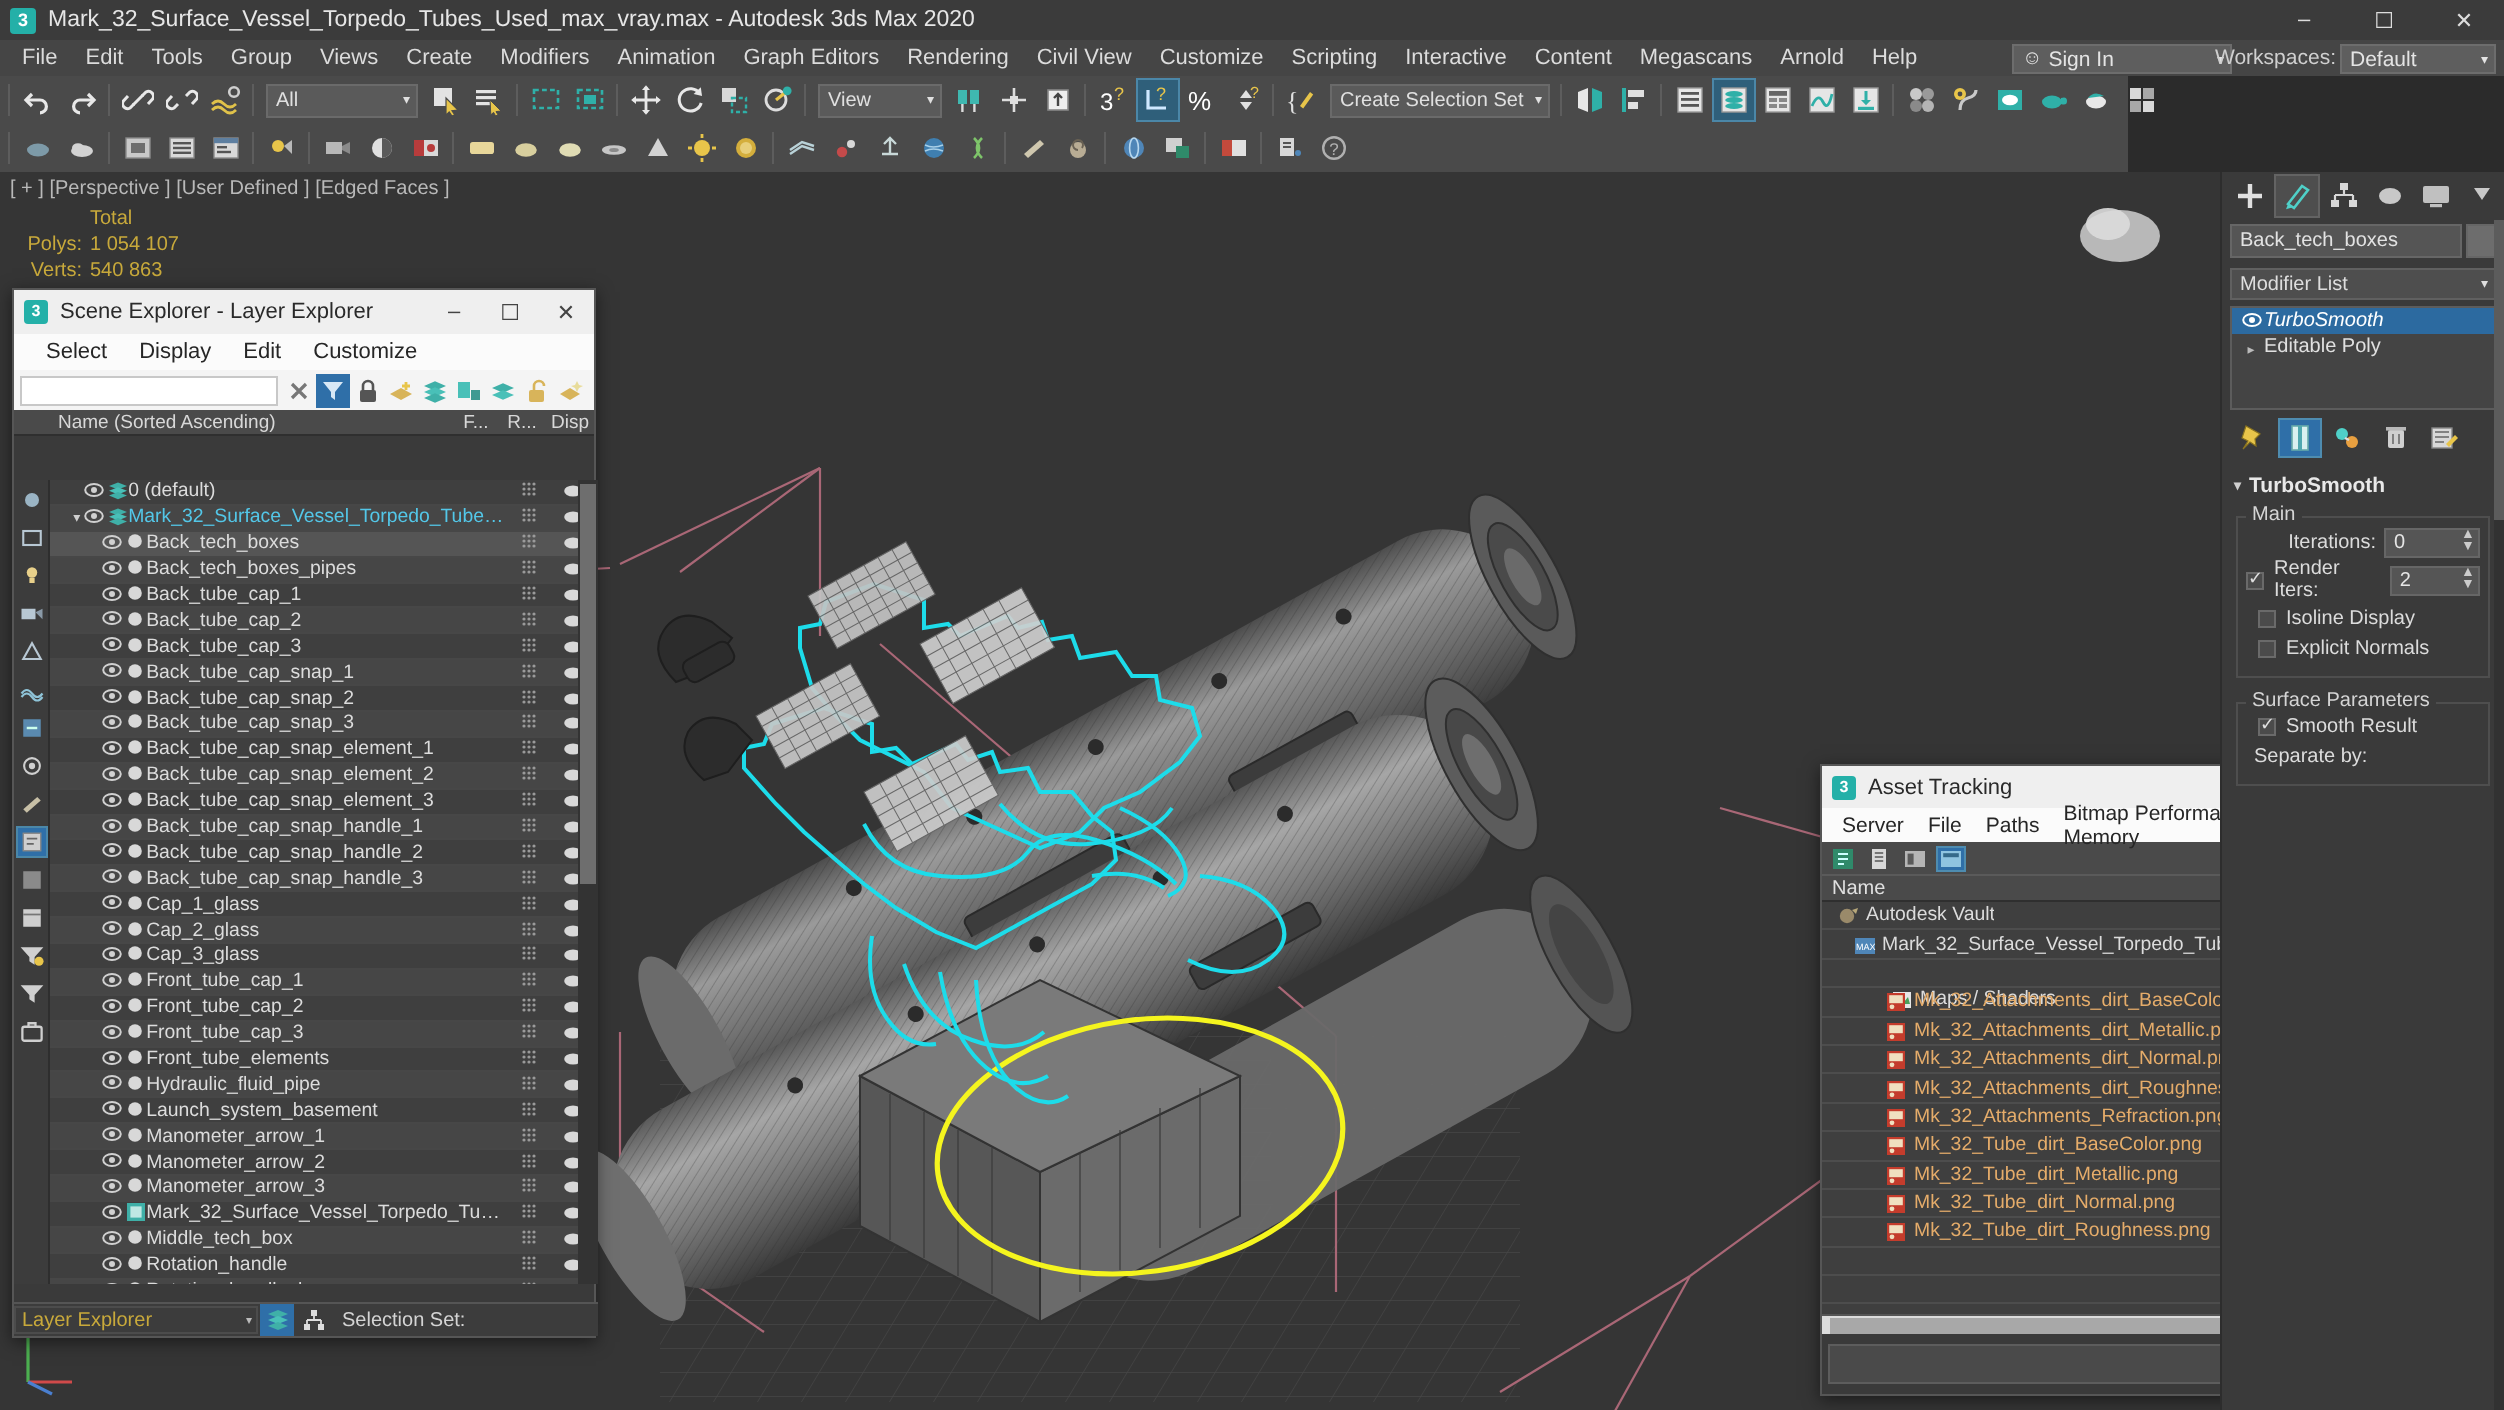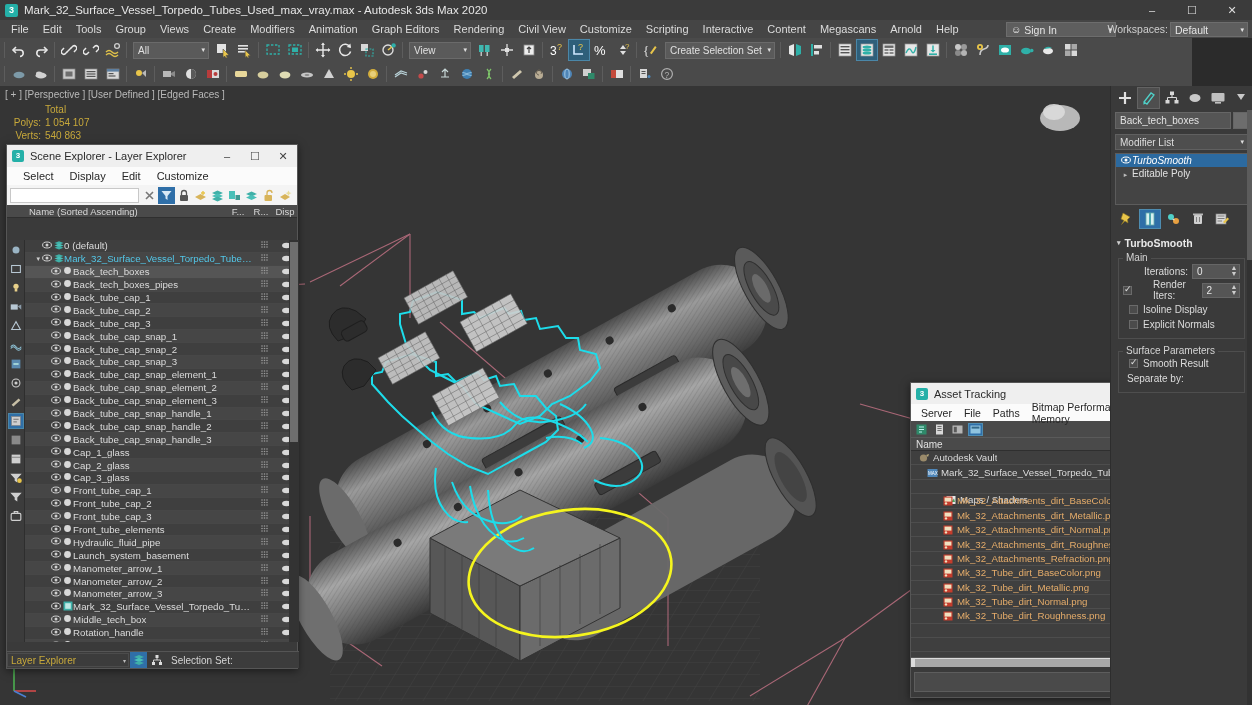--- a/index.html
+++ b/index.html
@@ -38,21 +38,21 @@
   #signin .person{ margin-right:3px; font-size:10px; }
   #wslabel{ position:absolute; right:84px; top:23px; font-size:10.5px; color:#cfcfcf; }
   #wsbox{
     position:absolute; right:4px; top:22px; width:78px; height:15px;
     background:#5e5e5e; border:1px solid #6d6d6d; display:flex; align-items:center;
     font-size:10.5px; color:#e4e4e4; padding-left:4px;
   }
   #wsbox .caret{ margin-left:auto; margin-right:3px; font-size:7px; }
 
   
-  .toolbar{ position:absolute; left:0; width:1192px; background:#4a4a4a; }
+  .toolbar{ position:absolute; left:0; width:1064px; background:#4a4a4a; }
   #toolbar1{ top:38px; height:24px; }
   #toolbar2{ top:62px; height:24px; }
   .toolbar .trow{ display:flex; align-items:center; height:100%; padding-left:2px; }
   .tbtn{
     width:22px;height:22px;display:flex;align-items:center;justify-content:center;
     position:relative; flex:0 0 auto;
   }
   .tbtn.active{ background:#2f5f7a; border:1px solid #4b87a8; }
   .tsep{ width:6px;height:20px; flex:0 0 auto; position:relative; }
   .tsep:after{ content:""; position:absolute; left:2px; top:2px; width:1px; height:16px; background:#5d5d5d; }
@@ -2320,21 +2320,21 @@
       <div class="glabel">Main</div>
       <div class="frow">
         <span class="lab">Iterations:</span>
         <span class="spin">
           <span>0</span>
           <span class="arrows">▲<br>▼</span>
         </span>
       </div>
       <div class="frow">
         <span class="chk checked"></span>
-        <span class="lab" style="margin-left:16px">Render Iters:</span>
+        <span class="lab" style="margin-left:0">Render Iters:</span>
         <span class="spin">
           <span>2</span>
           <span class="arrows">▲<br>▼</span>
         </span>
       </div>
       <div class="crow" style="margin-top:4px;margin-left:6px">
         <span class="chk"></span>
         <span>Isoline Display</span>
       </div>
       <div class="crow" style="margin-left:6px">

